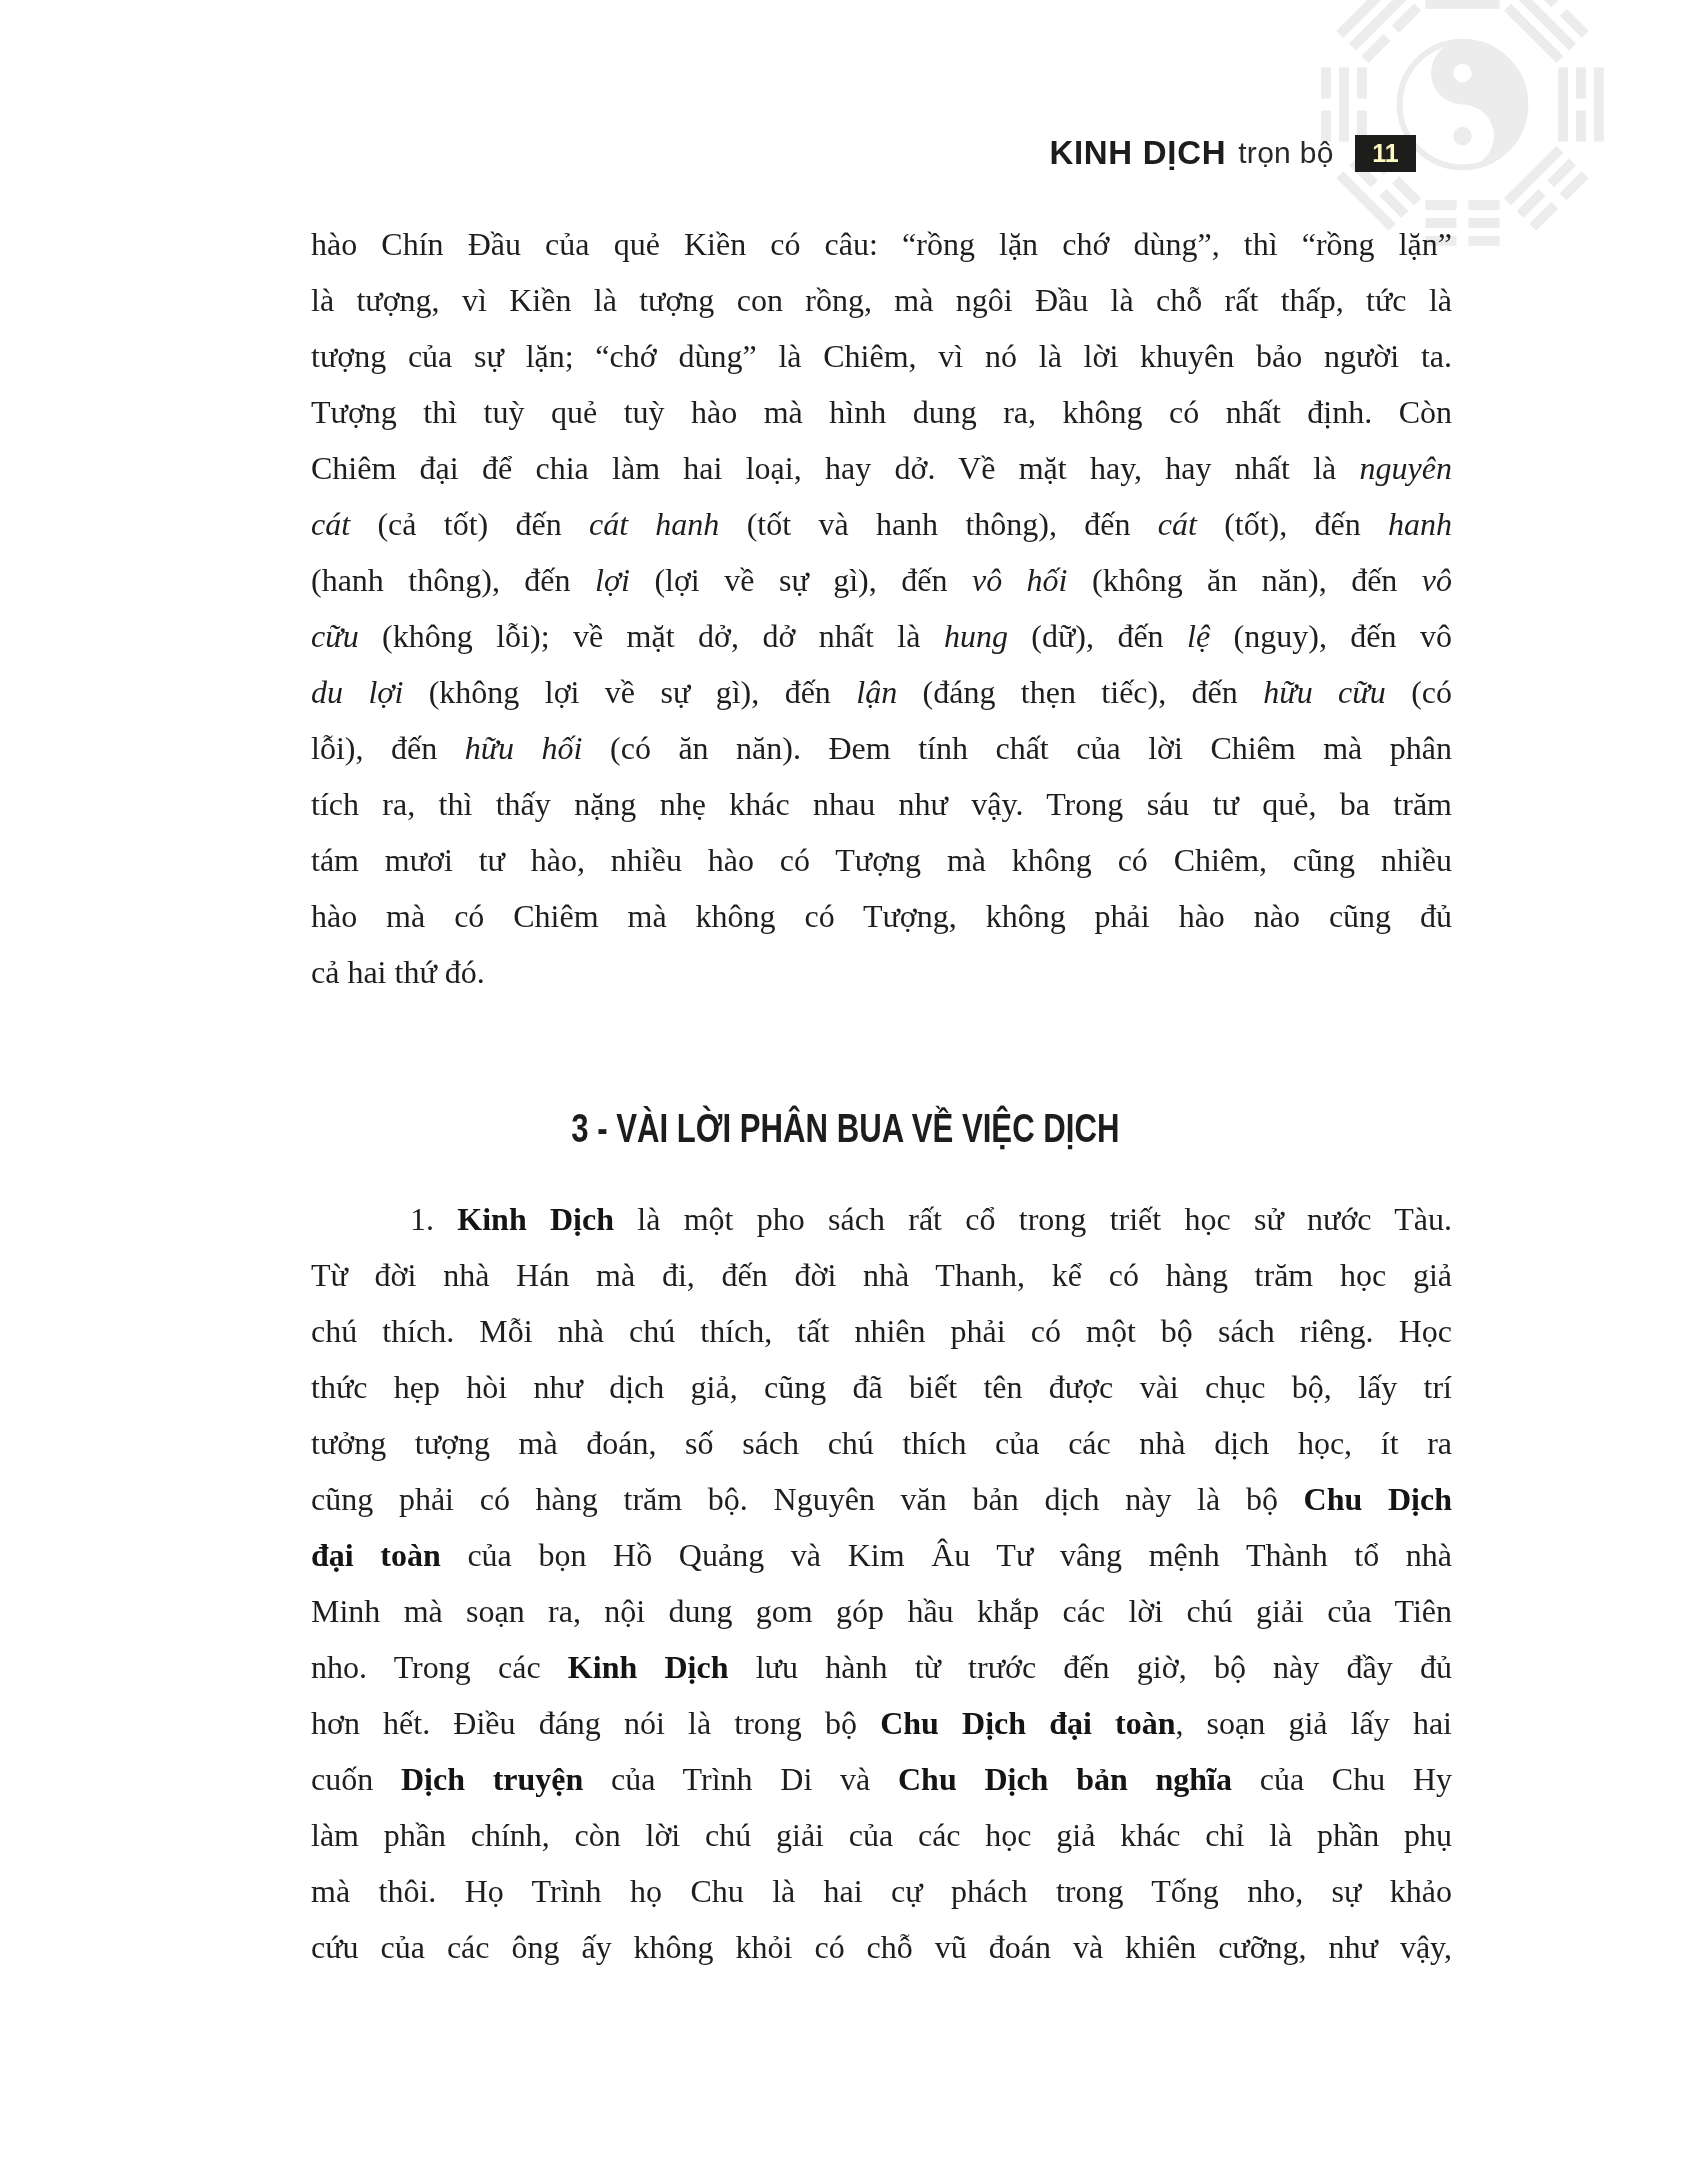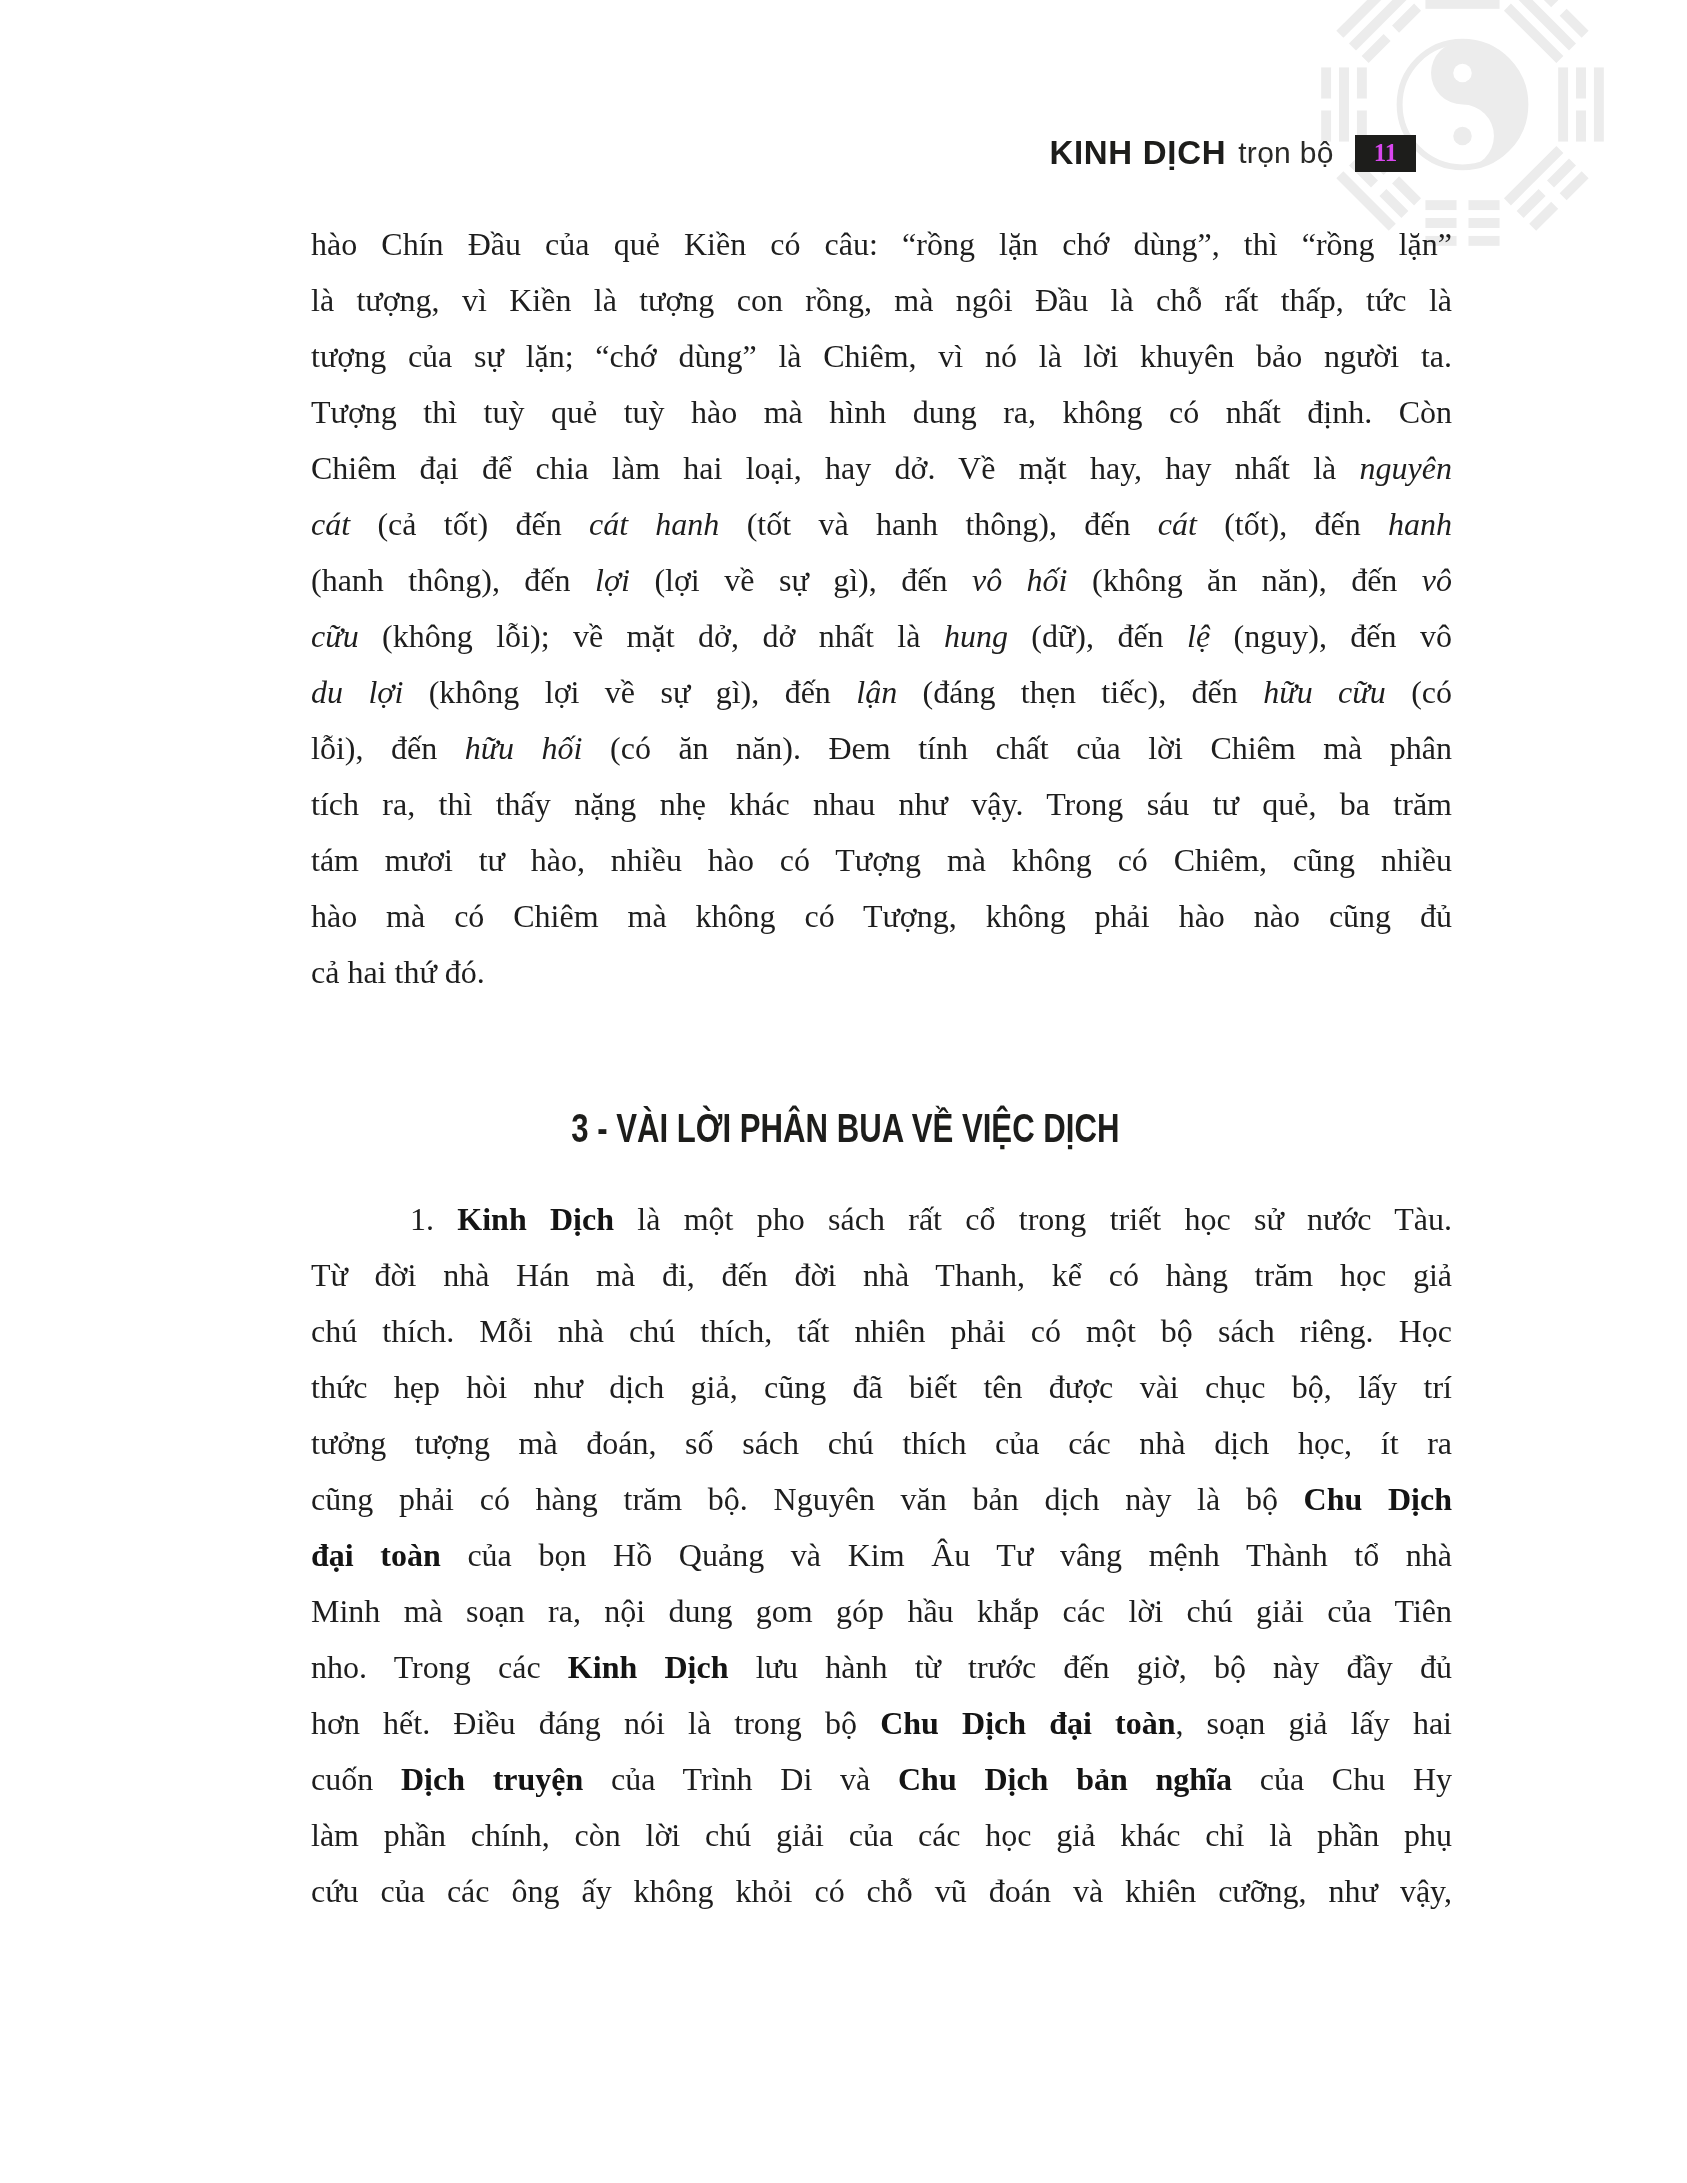--- a/index.html
+++ b/index.html
@@ -125,21 +125,21 @@
       <circle class="wm-stroke" cx="250" cy="250" r="95"></circle>
       <path class="wm-fill" d="M250,155 A95,95 0 0 0 250,345 A47.5,47.5 0 0 0 250,250 A47.5,47.5 0 0 1 250,155 Z"></path>
       <circle cx="250" cy="202.5" r="14" class="wm-fill"></circle>
       <circle cx="250" cy="297.5" r="14" fill="#ffffff"></circle>
     </g>
   </svg>
 
   <header class="header">
     <span class="book-title">KINH DỊCH</span>
     <span class="book-subtitle">trọn bộ</span>
-    <span class="page-badge" id="page-badge" style="background: rgb(29, 29, 27); color: #d946ef; font-family: Liberation Serif, serif;">11</span>
+    <span class="page-badge" id="page-badge" style="background: rgb(29, 29, 27); color: #fef9c3;">11</span>
   </header>
 
   <main>
     <div class="para" id="para1">
         <div class="line"><span>hào Chín Đầu của quẻ Kiền có câu: “rồng lặn chớ dùng”, thì “rồng lặn”</span></div>
         <div class="line"><span>là tượng, vì Kiền là tượng con rồng, mà ngôi Đầu là chỗ rất thấp, tức là</span></div>
         <div class="line"><span>tượng của sự lặn; “chớ dùng” là Chiêm, vì nó là lời khuyên bảo người ta.</span></div>
         <div class="line"><span>Tượng thì tuỳ quẻ tuỳ hào mà hình dung ra, không có nhất định. Còn</span></div>
         <div class="line"><span>Chiêm đại để chia làm hai loại, hay dở. Về mặt hay, hay nhất là </span><i>nguyên</i></div>
         <div class="line"><i>cát</i><span> (cả tốt) đến </span><i>cát hanh</i><span> (tốt và hanh thông), đến </span><i>cát</i><span> (tốt), đến </span><i>hanh</i></div>
@@ -163,17 +163,18 @@
         <div class="line"><span>chú thích. Mỗi nhà chú thích, tất nhiên phải có một bộ sách riêng. Học</span></div>
         <div class="line"><span>thức hẹp hòi như dịch giả, cũng đã biết tên được vài chục bộ, lấy trí</span></div>
         <div class="line"><span>tưởng tượng mà đoán, số sách chú thích của các nhà dịch học, ít ra</span></div>
         <div class="line"><span>cũng phải có hàng trăm bộ. Nguyên văn bản dịch này là bộ </span><b>Chu Dịch</b></div>
         <div class="line"><b>đại toàn</b><span> của bọn Hồ Quảng và Kim Âu Tư vâng mệnh Thành tổ nhà</span></div>
         <div class="line"><span>Minh mà soạn ra, nội dung gom góp hầu khắp các lời chú giải của Tiên</span></div>
         <div class="line"><span>nho. Trong các </span><b>Kinh Dịch</b><span> lưu hành từ trước đến giờ, bộ này đầy đủ</span></div>
         <div class="line"><span>hơn hết. Điều đáng nói là trong bộ </span><b>Chu Dịch đại toàn</b><span>, soạn giả lấy hai</span></div>
         <div class="line"><span>cuốn </span><b>Dịch truyện</b><span> của Trình Di và </span><b>Chu Dịch bản nghĩa</b><span> của Chu Hy</span></div>
         <div class="line"><span>làm phần chính, còn lời chú giải của các học giả khác chỉ là phần phụ</span></div>
+        <div class="line"><span>mà thôi. Họ Trình họ Chu là hai cự phách trong Tống nho, sự khảo</span></div>
         <div class="line"><span>cứu của các ông ấy không khỏi có chỗ vũ đoán và khiên cưỡng, như vậy,</span></div>
       </div>
   </main>
 </div>
 
 
 </body></html>

